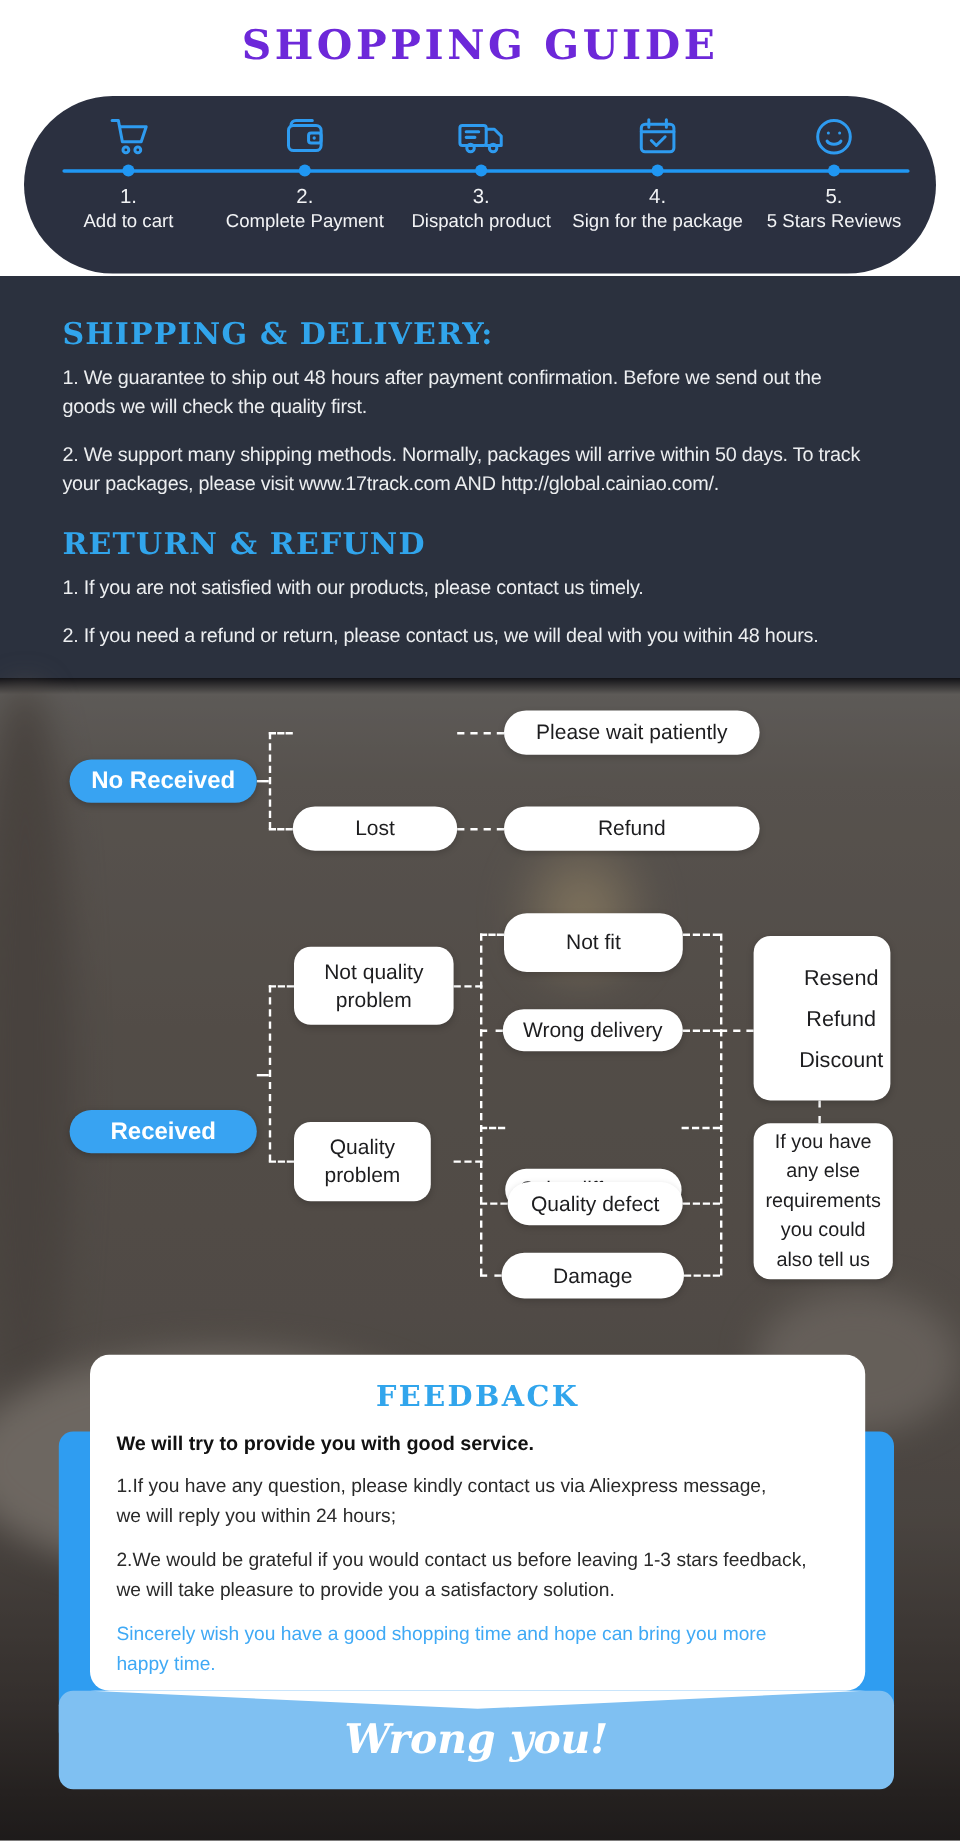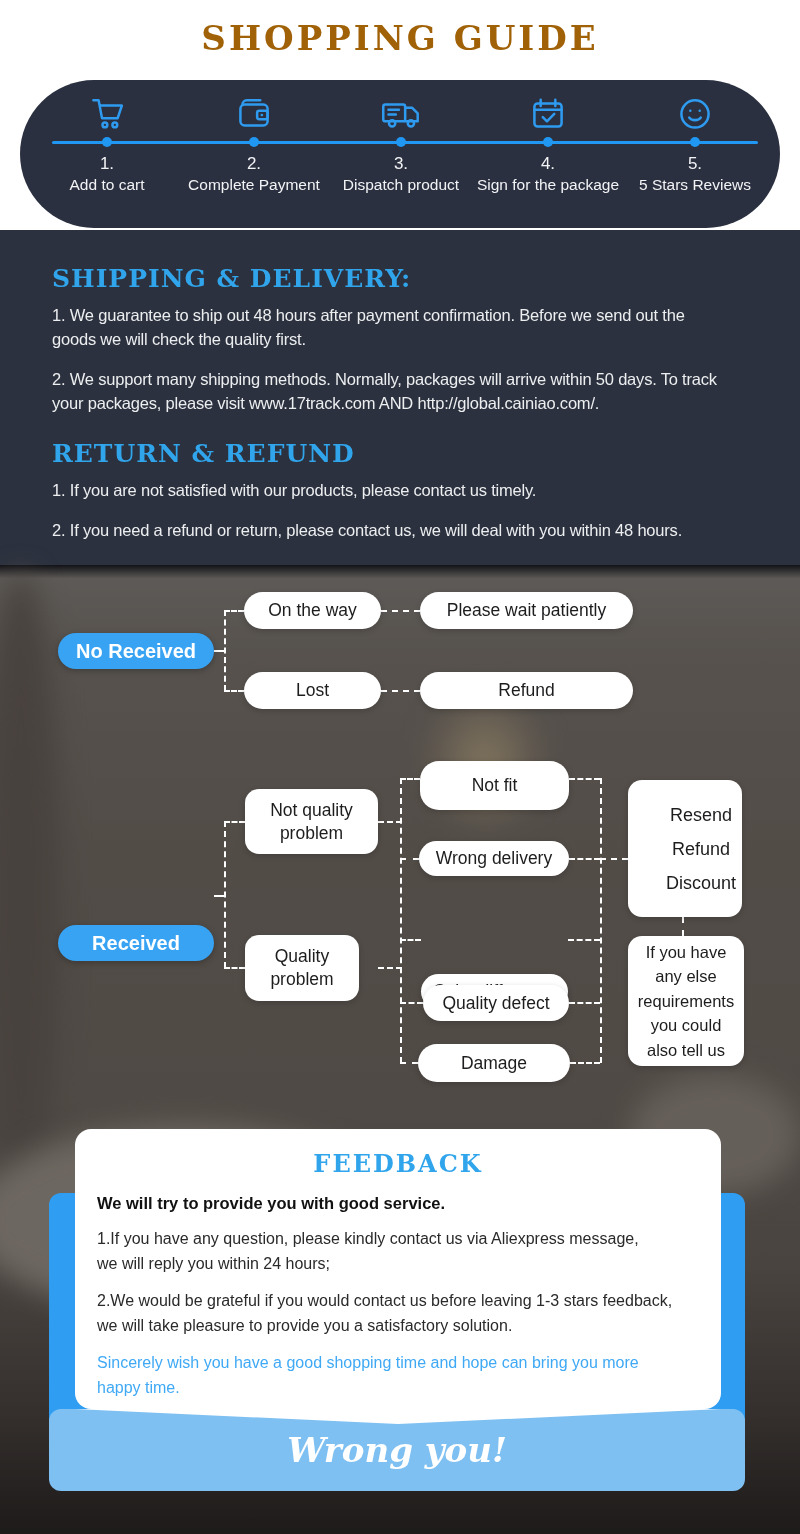--- a/index.html
+++ b/index.html
@@ -2,21 +2,21 @@
 <html><head>
 <meta charset="utf-8">
 <style>
   html,body{margin:0;padding:0;background:#dfe1e4;}
   .page{position:relative;width:800px;height:1534px;margin:0 auto;background:#ffffff;
         font-family:"Liberation Sans",sans-serif;overflow:hidden;}
 
   
   .main-title{position:absolute;top:18px;left:0;width:800px;text-align:center;
     font-family:"DejaVu Serif",serif;font-weight:700;font-size:34px;letter-spacing:3px;
-    color:#a16207;margin:0;}
+    color:#6d28d9;margin:0;}
 
   
   .steps-pill{position:absolute;left:20px;top:80px;width:760px;height:148px;
     background:#2b3040;border-radius:74px;}
   .steps-line{position:absolute;left:52px;top:141px;width:706px;height:3px;background:#2097f3;border-radius:2px;}
   .step{position:absolute;top:92px;width:150px;text-align:center;color:#f2f3f5;}
   .step .icn{height:46px;display:flex;align-items:flex-end;justify-content:center;}
   .step svg{display:block;}
   .step .dot{position:absolute;left:50%;top:45px;width:10px;height:10px;margin-left:-5px;
     background:#2097f3;border-radius:50%;}
@@ -238,21 +238,20 @@
   <div class="dl-v lv5"></div>
   <div class="dl-h l21"></div>
   <div class="dl-h l22"></div>
   <div class="dl-h l23"></div>
   <div class="dl-h l24"></div>
   <div class="dl-h l25"></div>
   <div class="dl-h l26"></div>
   <div class="dl-v l27"></div>
 
   <div class="bluep n-noreceived">No Received</div>
-  <div class="fc pillw n-ontheway">On the way</div>
   <div class="fc pillw n-wait">Please wait patiently</div>
   <div class="fc pillw n-lost">Lost</div>
   <div class="fc pillw n-refund">Refund</div>
   <div class="bluep n-received">Received</div>
   <div class="fc boxw n-notquality">Not quality
 problem</div>
   <div class="fc pillw n-notfit">Not fit</div>
   <div class="fc pillw n-wrong">Wrong delivery</div>
   <div class="fc boxw n-resend">Resend
 Refund

